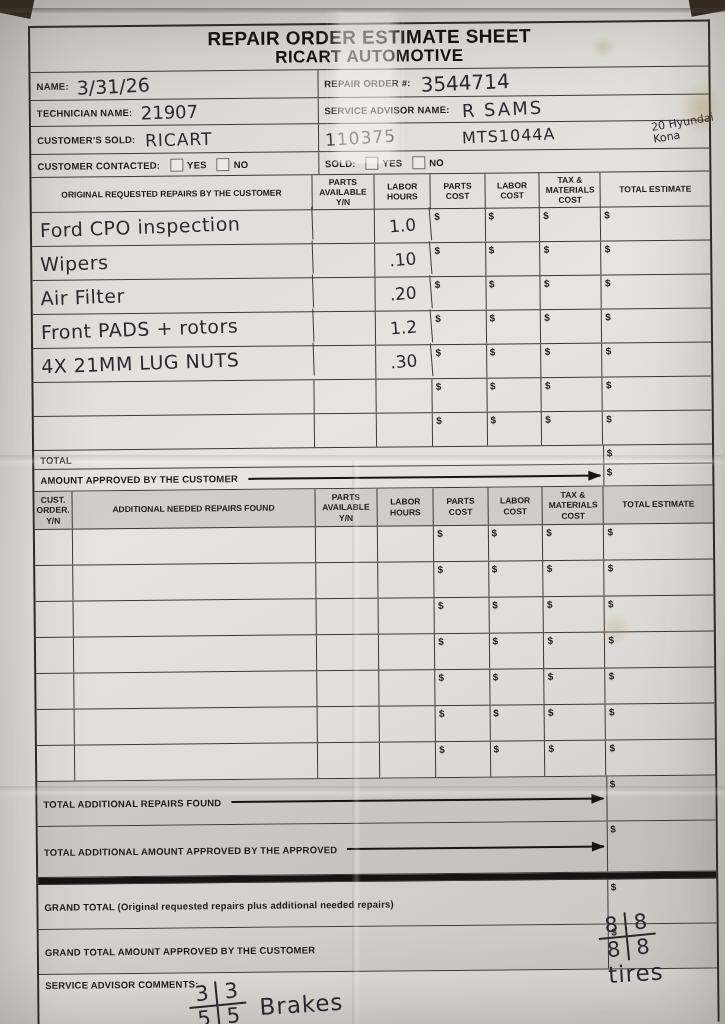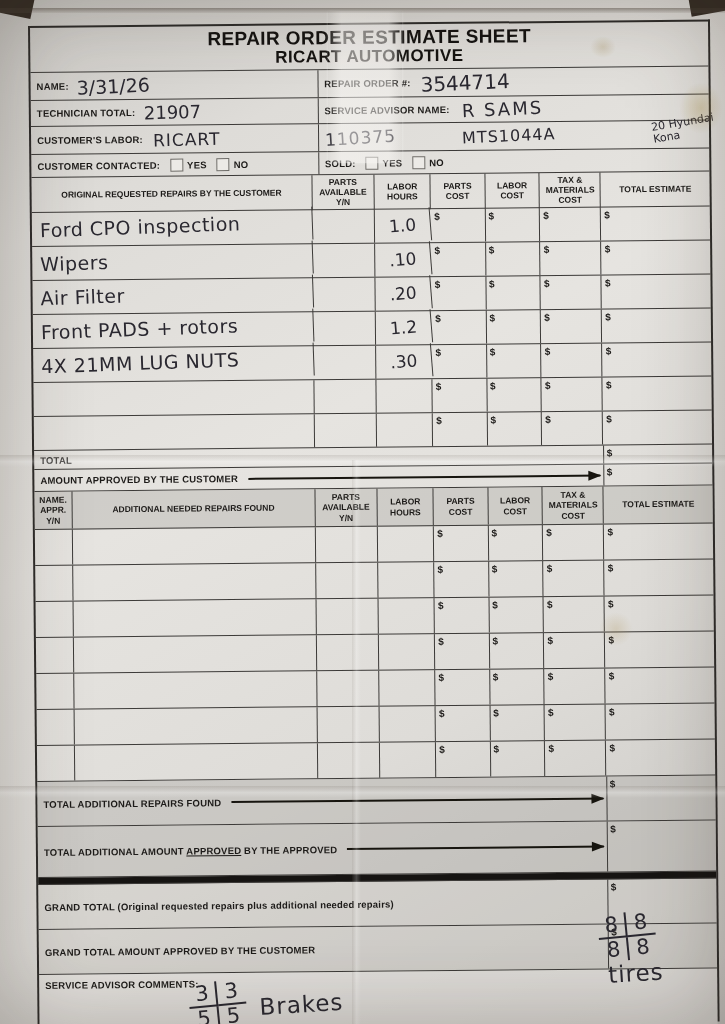--- a/index.html
+++ b/index.html
@@ -57,21 +57,21 @@
   .hw-hours{font-size:17px;text-align:center;padding-top:6px;transform:rotate(-4deg);}
   .trow{display:flex;border-bottom:1px solid #3c3a38;align-items:center;}
   .trow .tlabel{flex:1;padding-left:6px;}
   .cash{width:16%;align-self:stretch;border-left:1px solid #3c3a38;position:relative;flex:none;}
   .h18{height:18px;}.h21{height:21px;}.h44{height:44px;}.h50{height:50px;}
   .arrow-line{flex:1;height:0;border-top:2px solid #17150f;margin:0 3px 0 10px;position:relative;}
   .arrow-line::after{content:"";position:absolute;right:-1px;top:-6px;border-left:13px solid #17150f;border-top:5px solid transparent;border-bottom:5px solid transparent;}
   .grayrow{background:rgba(178,176,170,.45);}
   .ltgrayrow{background:rgba(200,198,192,.35);}
   .thick{height:6px;background:#161412;border-bottom:1px solid #3c3a38;}
-  .u{text-decoration:underline;}
+  .u{}
   .sec-comments{height:58px;border-bottom:1px solid #3c3a38;position:relative;background:rgba(246,244,240,.35);}
   .sec-comments .lbl{position:absolute;left:6px;top:5px;}
   .note{position:absolute;z-index:12;color:#2a2830;}
   .note.brakes{left:150px;top:955px;}
   .note.tires{left:560px;top:890px;}
   .cross{display:inline-grid;grid-template-columns:auto auto;transform:rotate(-5deg);vertical-align:middle;}
   .cross span{font-size:21px;padding:0 7px;line-height:1.1;font-family:"DejaVu Sans",sans-serif;}
   .cross span:nth-child(1){border-right:2px solid #2a2830;border-bottom:2px solid #2a2830;}
   .cross span:nth-child(2){border-bottom:2px solid #2a2830;}
   .cross span:nth-child(3){border-right:2px solid #2a2830;}
@@ -104,31 +104,31 @@
         <span class="lbl">NAME:</span>
         <span class="hw hw-date">3/31/26</span>
       </div>
       <div class="fright">
         <span class="lbl">REPAIR ORDER #:</span>
         <span class="hw hw-ro">3544714</span>
       </div>
     </div>
     <div class="frow h25">
       <div class="fleft">
-        <span class="lbl">TECHNICIAN TOTAL:</span>
+        <span class="lbl">TECHNICIAN NAME:</span>
         <span class="hw hw-tech">21907</span>
       </div>
       <div class="fright">
         <span class="lbl">SERVICE ADVISOR NAME:</span>
         <span class="hw hw-adv">R SAMS</span>
       </div>
     </div>
     <div class="frow h27">
       <div class="fleft">
-        <span class="lbl">CUSTOMER'S LABOR:</span>
+        <span class="lbl">CUSTOMER'S SOLD:</span>
         <span class="hw hw-cust">RICART</span>
       </div>
       <div class="fright">
         <span class="hw hw-stock">110375</span>
         <span class="hw hw-tag">MTS1044A</span>
         <span class="vehnote hw">
           <span>20 Hyundai</span><br>
           <span>Kona</span>
         </span>
       </div>
@@ -288,21 +288,21 @@
     </div>
     <div class="trow h21">
       <span class="lbl" style="padding-left:6px;">AMOUNT APPROVED BY THE CUSTOMER</span>
       <span class="arrow-line"></span>
       <span class="cash">
           <span class="ds">$</span>
         </span>
     </div>
 
     <div class="g8 hdr-row t2head">
-      <div class="c hc">NAME. APPR. Y/N</div>
+      <div class="c hc">CUST. ORDER. Y/N</div>
       <div class="c hc">ADDITIONAL NEEDED REPAIRS FOUND</div>
       <div class="c hc">PARTS AVAILABLE Y/N</div>
       <div class="c hc">LABOR HOURS</div>
       <div class="c hc">PARTS COST</div>
       <div class="c hc">LABOR COST</div>
       <div class="c hc">TAX &amp; MATERIALS COST</div>
       <div class="c hc">TOTAL ESTIMATE</div>
     </div>
 
     <div class="g8 drow t2row">

